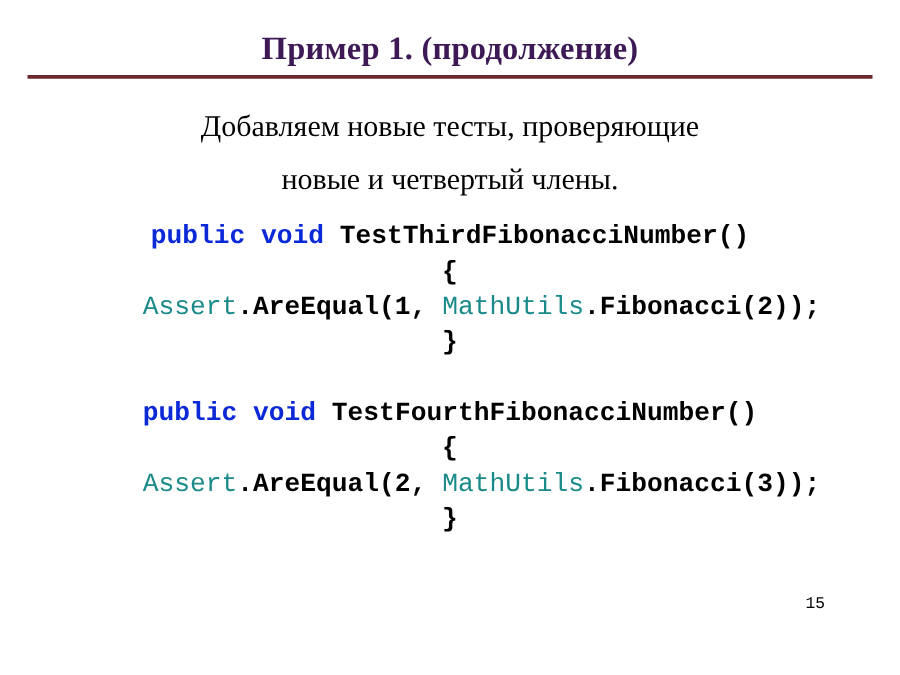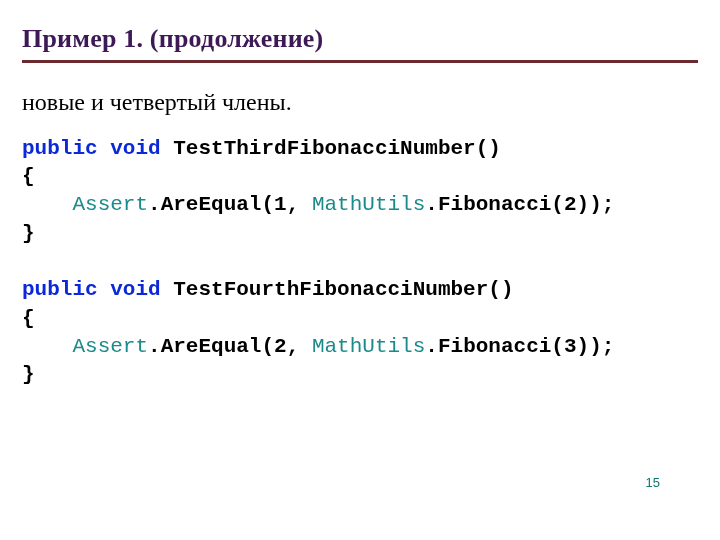--- a/index.html
+++ b/index.html
@@ -11,20 +11,21 @@
     font-family: "Times New Roman", Times, serif;
     color: #000;
     overflow: hidden;
   }
   .slide {
     position: relative;
     width: 720px;
     height: 512px;
     box-sizing: border-box;
     padding: 18px 22px 0 22px;
+    text-align: center;
   }
   .title {
     color: #3d1a56;
     font-size: 26px;
     font-weight: bold;
     margin: 6px 0 6px 0;
     letter-spacing: 0.2px;
   }
   .rule {
     height: 0;
@@ -44,33 +45,34 @@
     white-space: pre;
     margin-top: 16px;
   }
   .kw { color: #0b29d6; font-weight: bold; }
   .cls { color: #1a8a8a; }
   .plain { color: #000; font-weight: 600; }
   .page-num {
     position: absolute;
     right: 60px;
     bottom: 22px;
-    font-family: Liberation Sans, sans-serif;
+    font-family: Liberation Mono, monospace;
     font-size: 13px;
-    color: #0f766e;
+    color: #000000;
   }
 </style>
 </head>
 <body>
 
 <div class="slide">
 
   <div class="title">Пример 1. (продолжение)</div>
   <hr class="rule">
 
+  <div class="body-text">Добавляем новые тесты, проверяющие</div>
   <div class="body-text">новые и четвертый члены.</div>
 
   <div class="code"><span class="kw">public</span> <span class="kw">void</span><span class="plain"> TestThirdFibonacciNumber()</span>
 <span class="plain">{</span>
 <span>    </span><span class="cls">Assert</span><span class="plain">.AreEqual(</span><span class="plain">1</span><span class="plain">, </span><span class="cls">MathUtils</span><span class="plain">.Fibonacci(</span><span class="plain">2</span><span class="plain">));</span>
 <span class="plain">}</span>
 
 <span class="kw">public</span> <span class="kw">void</span><span class="plain"> TestFourthFibonacciNumber()</span>
 <span class="plain">{</span>
 <span>    </span><span class="cls">Assert</span><span class="plain">.AreEqual(</span><span class="plain">2</span><span class="plain">, </span><span class="cls">MathUtils</span><span class="plain">.Fibonacci(</span><span class="plain">3</span><span class="plain">));</span>

